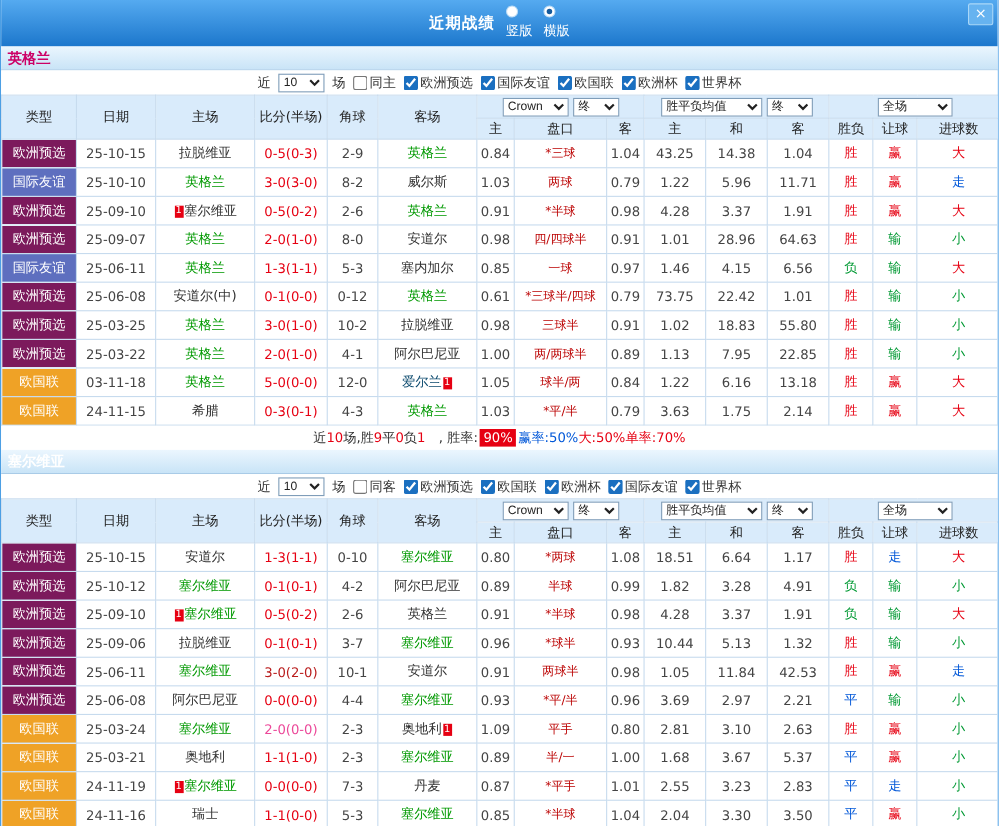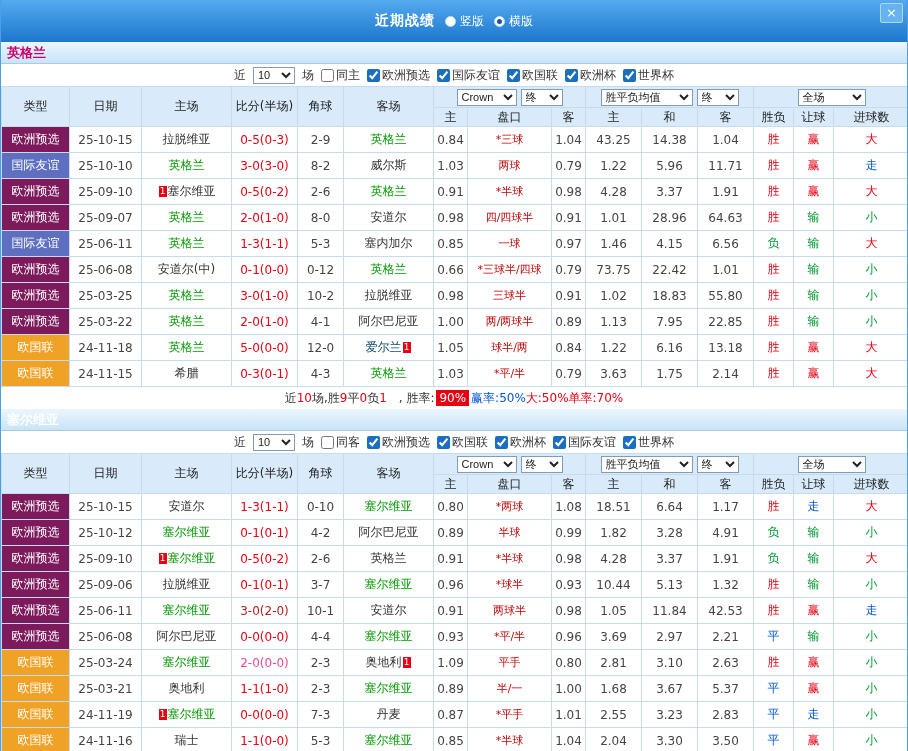--- a/index.html
+++ b/index.html
@@ -1,21 +1,21 @@
 <!DOCTYPE html>
 <html><head>
 <meta charset="utf-8">
 <style>
   * { box-sizing: border-box; margin: 0; padding: 0; }
   html, body { width: 908px; height: 751px; }
   body { font-family: "DejaVu Sans", "Liberation Sans", sans-serif; background: #fff; overflow: hidden; }
   .window { width: 908px; height: 751px; overflow: hidden; border-left: 1px solid #4C9FE4; border-right: 1px solid #4C9FE4; background:#fff; }
   .titlebar { height: 42px; background: linear-gradient(#55AAF0, #1C77CC); position: relative; display: flex; align-items: center; justify-content: center; gap: 10px; }
   .title { color: #fff; font-weight: bold; font-size: 14px; letter-spacing: 1px; }
-  .radio { display: inline-flex; align-items: center; gap: 4px; color: #fff; font-size: 12px; cursor: pointer; }
+  .radio { display: inline-flex; align-items: flex-start; gap: 4px; color: #fff; font-size: 12px; cursor: pointer; flex-direction: column; }
   .rc { width: 11px; height: 11px; border-radius: 50%; background: #fff; border: 1px solid #BCDCF6; position: relative; display: inline-block; }
   .rc.on::after { content: ""; position: absolute; left: 2px; top: 2px; width: 5px; height: 5px; border-radius: 50%; background: #155A9C; }
   .close { position: absolute; right: 4px; top: 3px; width: 23px; height: 20px; background: #66B3F0; border: 1px solid #A9D7F8; border-radius: 2px; color: #fff; font-size: 13px; line-height: 18px; text-align: center; cursor: pointer; }
   .team-bar { height: 22px; background: linear-gradient(#EBF6FE, #C9E4F7); border-bottom: 1px solid #A9CBE7; display: flex; align-items: center; padding-left: 6px; }
   .team-name { font-size: 13px; font-weight: bold; }
   .filter-row { height: 22px; display: flex; align-items: center; justify-content: center; gap: 7px; font-size: 12px; color: #333; background:#fff; }
   .sel { font-size: 11px; height: 17px; border: 1px solid #7F9DB9; background: #fff; color: #222; }
   .ctrl .sel { margin: 0 2px; }
   .chk { display: inline-flex; align-items: center; gap: 2px; cursor: pointer; }
   .chk input { width: 13px; height: 13px; margin: 0; accent-color: #1A6FC0; }
@@ -208,21 +208,21 @@
               <td style="color: rgb(0, 153, 51);">输</td>
               <td style="color: rgb(230, 0, 18);">大</td>
             </tr>
             <tr>
               <td class="type" style="background: rgb(124, 26, 92);">欧洲预选</td>
               <td class="dim">25-06-08</td>
               <td><span style="color: rgb(51, 51, 51);">安道尔(中)</span></td>
               <td style="color: rgb(230, 0, 18);">0-1(0-0)</td>
               <td class="dim">0-12</td>
               <td><span style="color: rgb(0, 153, 0);">英格兰</span></td>
-              <td class="dim">0.66</td>
+              <td class="dim">0.61</td>
               <td class="pan" style="color: rgb(187, 0, 0);">*三球半/四球</td>
               <td class="dim">0.79</td>
               <td class="dim">73.75</td>
               <td class="dim">22.42</td>
               <td class="dim">1.01</td>
               <td style="color: rgb(230, 0, 18);">胜</td>
               <td style="color: rgb(0, 153, 51);">输</td>
               <td style="color: rgb(0, 153, 51);">小</td>
             </tr>
             <tr>
@@ -254,21 +254,21 @@
               <td class="dim">0.89</td>
               <td class="dim">1.13</td>
               <td class="dim">7.95</td>
               <td class="dim">22.85</td>
               <td style="color: rgb(230, 0, 18);">胜</td>
               <td style="color: rgb(0, 153, 51);">输</td>
               <td style="color: rgb(0, 153, 51);">小</td>
             </tr>
             <tr>
               <td class="type" style="background: rgb(239, 162, 38);">欧国联</td>
-              <td class="dim">24-11-18</td>
+              <td class="dim">03-11-18</td>
               <td><span style="color: rgb(0, 153, 0);">英格兰</span></td>
               <td style="color: rgb(230, 0, 18);">5-0(0-0)</td>
               <td class="dim">12-0</td>
               <td><span style="color: #0c4a6e;">爱尔兰</span><span class="card">1</span></td>
               <td class="dim">1.05</td>
               <td class="pan" style="color: rgb(187, 0, 0);">球半/两</td>
               <td class="dim">0.84</td>
               <td class="dim">1.22</td>
               <td class="dim">6.16</td>
               <td class="dim">13.18</td>

